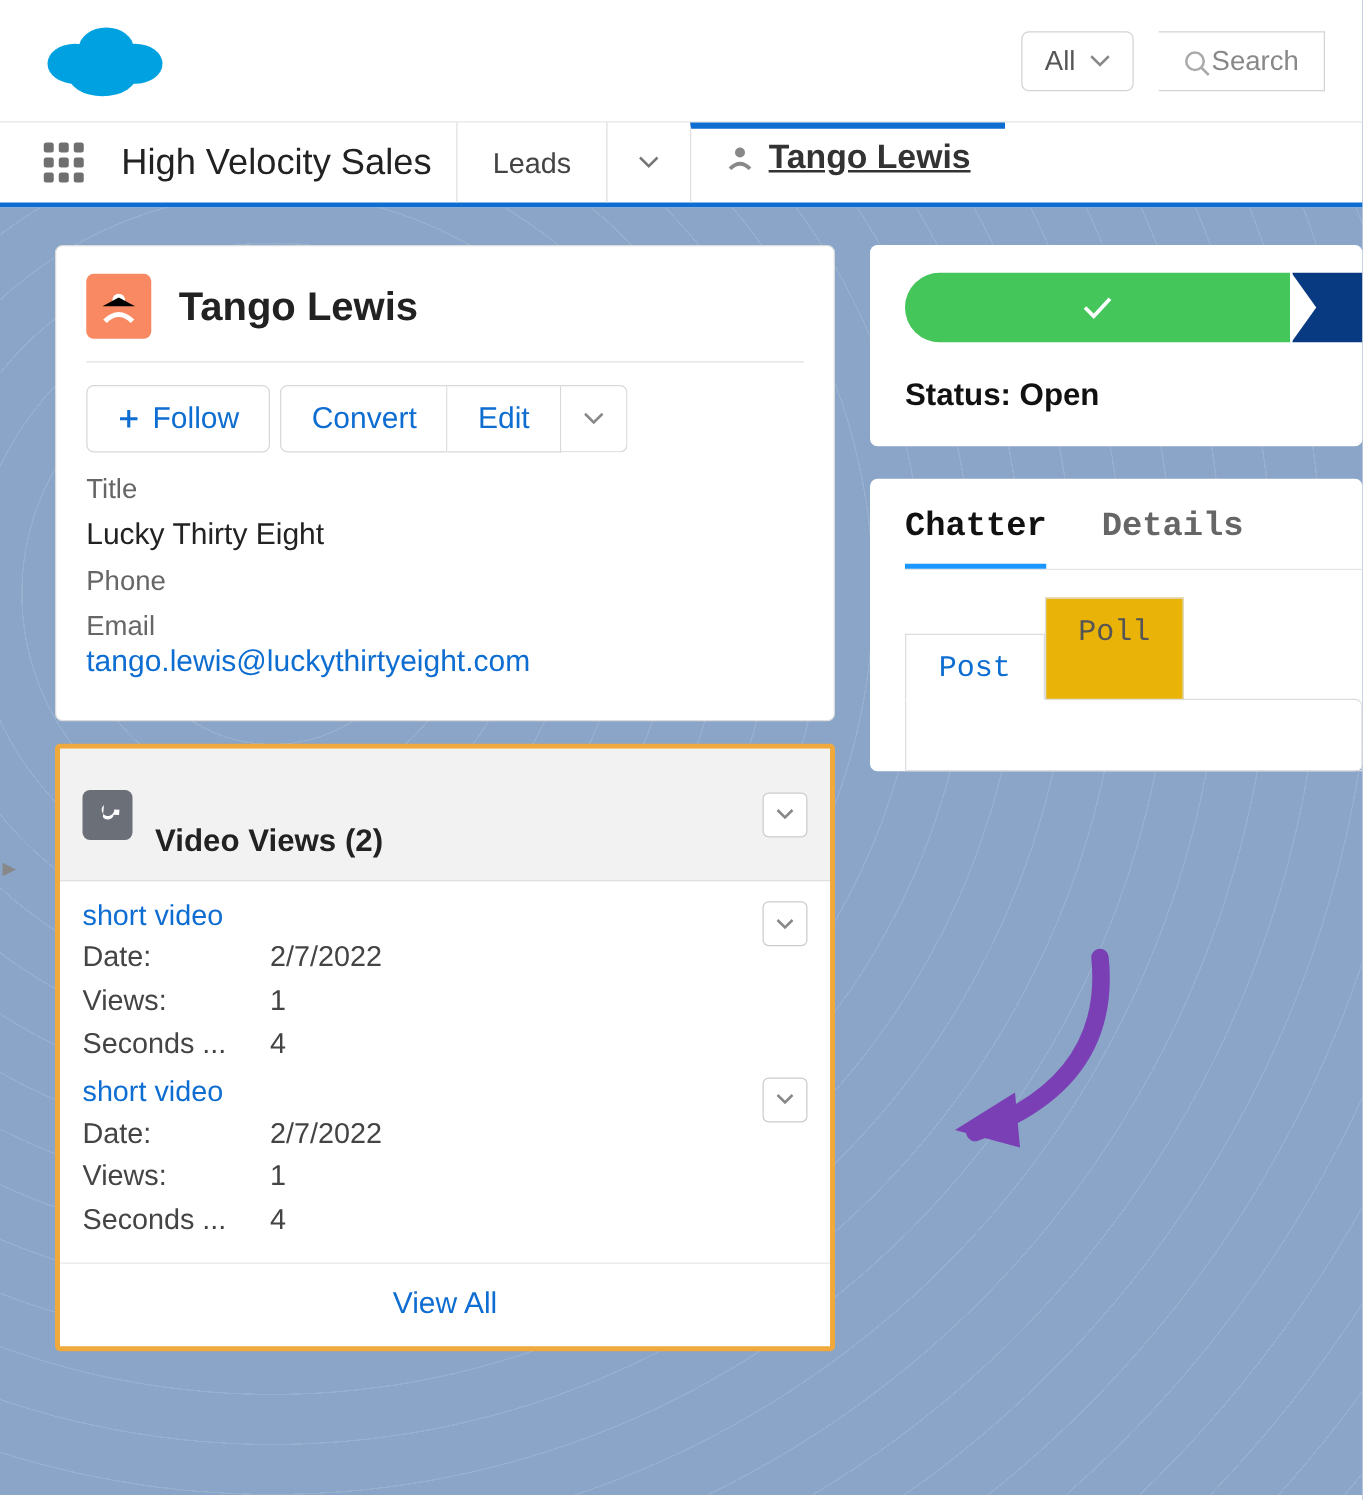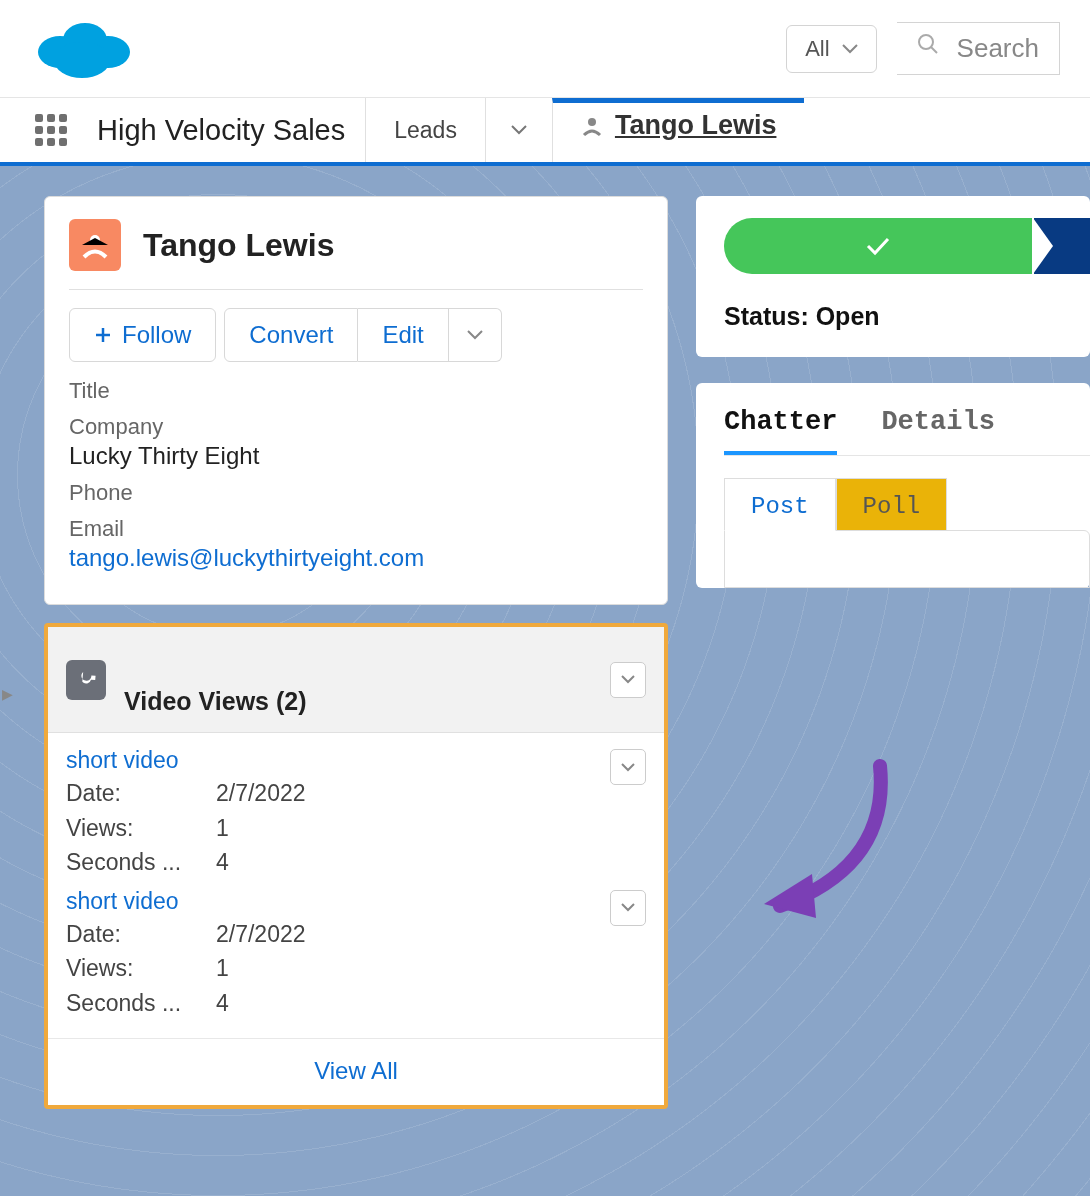--- a/index.html
+++ b/index.html
@@ -25,27 +25,26 @@
   border: 1px solid #d4d4d4;
   border-radius: 6px;
   padding: 10px 18px;
   font-size: 22px;
   color: #555;
   margin-right: 20px;
 }
 .scope-pill .caret { color: #888; }
 .search-box {
   display: flex;
-  align-items: flex-start;
-  gap: 18px;
+  align-items: flex-end;
   border: 1px solid #d4d4d4;
   border-left: none;
   border-radius: 0 0 0 0;
   padding: 10px 20px;
-  font-size: 26px;
+  font-size: 22px;
   color: #888;
   flex: 0 0 auto;
 }
 .nav-bar {
   height: 68px;
   display: flex;
   align-items: stretch;
   border-bottom: 4px solid #0e6dd1;
 }
 .app-launcher {
@@ -173,21 +172,21 @@
   background:#fff; border-radius:6px; margin-top: 26px; padding: 24px 0 0 28px; font-family: Liberation Mono, monospace;
 }
 .tabs { display:flex; gap: 44px; border-bottom: 1px solid #e5e5e5; padding-bottom: 0;}
 .tab { font-size: 27px; font-weight:700; color:#666; padding-bottom: 14px; cursor:pointer;}
 .tab.active { color:#111; border-bottom: 4px solid #1b96ff; }
 .subtabs { display:flex; margin-top: 22px; }
 .subtab {
   font-size: 24px; padding: 14px 26px 10px 26px; border:1px solid #ddd; background:#eab308; color:#555;
   cursor:pointer;
 }
-.subtab.active { background:#fff; color:#0e6dd1; border-bottom-color:#fff;}
+.subtab.active { background:#fff; color:#0e6dd1; border-bottom-color:#fff;margin-top:29px;}
 .post-box {
   margin-top: -1px; border:1px solid #ddd; border-radius:0 6px 0 0; height: 58px;
   margin-right:0;
 }
 .annotation-arrow {
   position: absolute; left: 720px; top: 590px; pointer-events:none;
 }
 </style>
 </head>
 <body>
@@ -286,21 +285,20 @@
             </button>
           <button class="btn caret-only">
             <svg width="16" height="10">
                 <path d="M1 1 L8 8 L15 1" stroke="#888" stroke-width="2" fill="none"></path>
               </svg>
           </button>
         </div>
       </div>
       <div class="field-label">Title</div>
       <div class="field-value"></div>
-      <div class="field-label">Company</div>
       <div class="field-value">Lucky Thirty Eight</div>
       <div class="field-label">Phone</div>
       <div class="field-value"></div>
       <div class="field-label">Email</div>
       <div class="field-value link">tango.lewis@luckythirtyeight.com</div>
     </div>
 
     <div class="related-card">
       <div class="related-header">
         <div class="related-icon">

